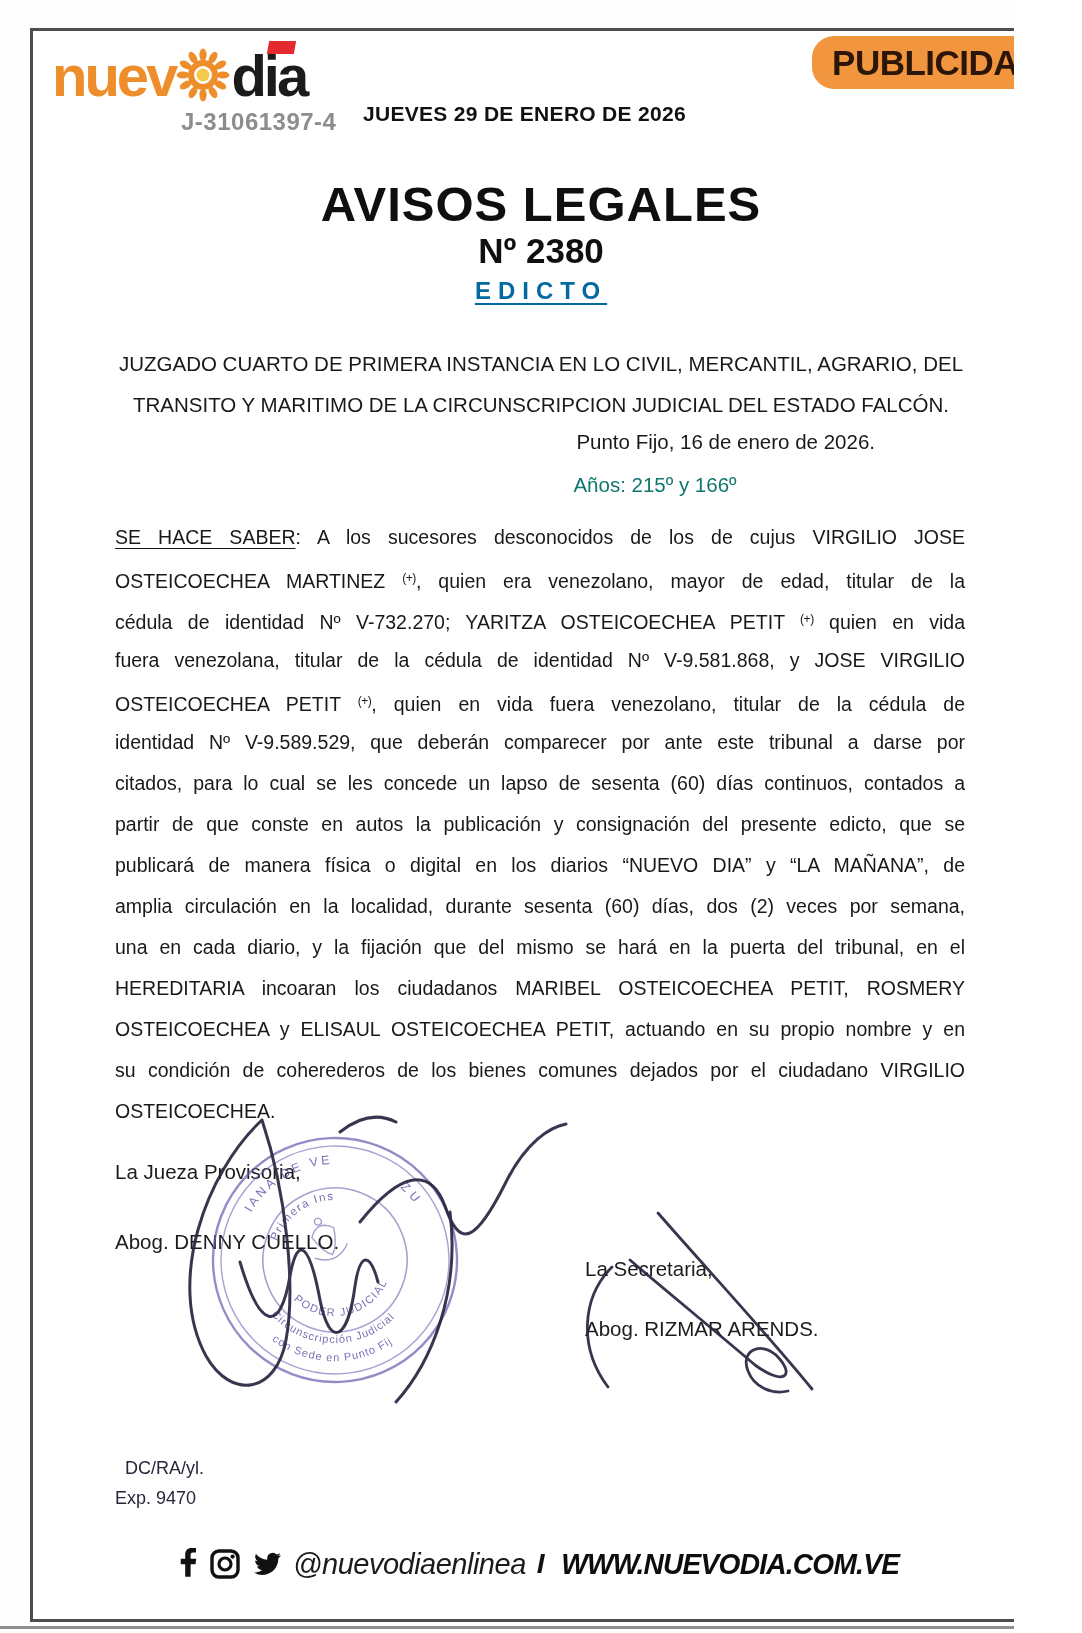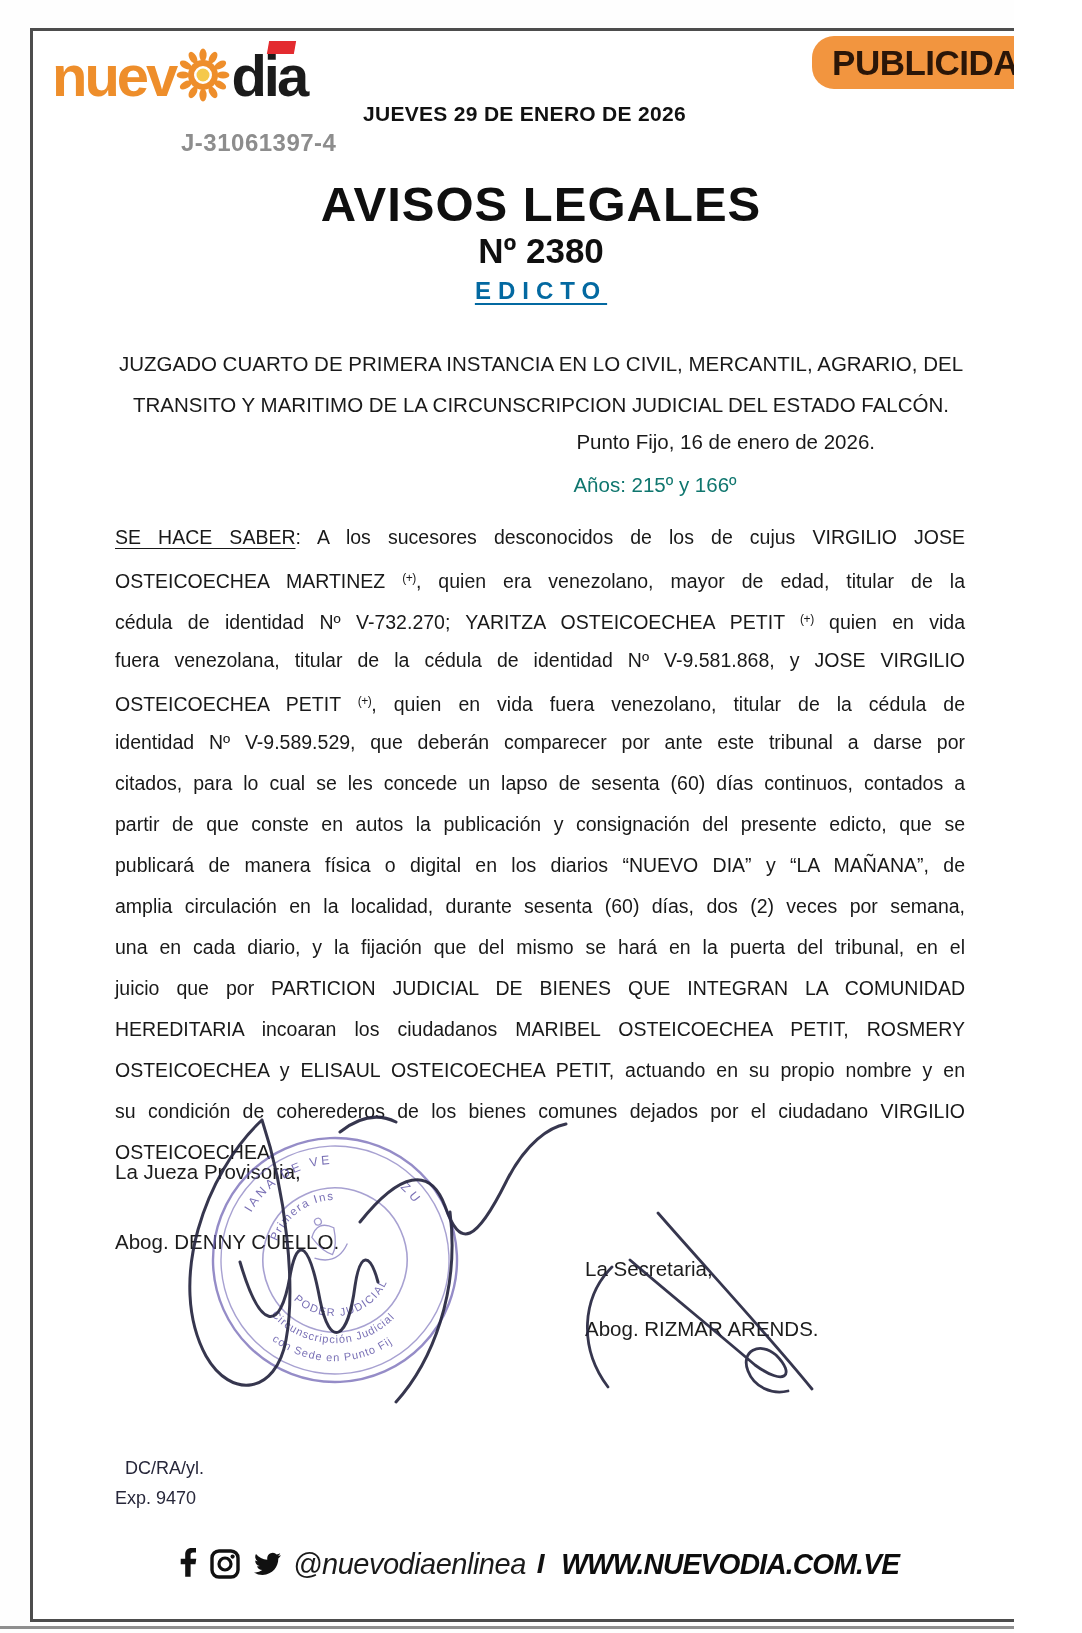--- a/index.html
+++ b/index.html
@@ -10,21 +10,21 @@
   
   .rule{position:absolute;background:#6f6f6f;}
   
   .logo{position:absolute;left:52px;top:36px;height:84px;white-space:nowrap;
         font-weight:bold;font-size:58px;letter-spacing:-3px;line-height:80px;}
   .logo .p1{color:#ee8e2b;}
   .logo .p2{color:#1b1b1b;position:relative;display:inline-block;}
   .logo .accent{position:absolute;top:5px;left:37px;width:27px;height:13px;background:#e32b2f;
                 transform:skewX(-10deg);}
   .logo .sun{display:inline-block;vertical-align:-6px;margin:0 1px;}
-  .jnumber{position:absolute;left:181px;top:108px;font-size:24px;font-weight:bold;color:#8d8d8d;letter-spacing:0.5px;margin-top:21px;}
+  .jnumber{position:absolute;left:181px;top:108px;font-size:24px;font-weight:bold;color:#8d8d8d;letter-spacing:0.5px;}
   .dateline{position:absolute;left:363px;top:102px;font-size:21px;font-weight:bold;color:#111;letter-spacing:0.3px;}
   .pub-badge{position:absolute;left:812px;top:36px;width:251px;height:53px;background:#f2953f;
              display:flex;align-items:center;justify-content:center;color:#2b1608;
              font-size:35px;font-weight:bold;letter-spacing:-0.5px;border-radius:22px;}
   
   .centered{position:absolute;left:25px;width:1032px;text-align:center;white-space:nowrap;}
   .t-title{top:176px;font-size:49px;font-weight:bold;color:#0f0f0f;letter-spacing:1px;}
   .t-number{top:231px;font-size:35px;font-weight:bold;color:#0f0f0f;}
   .t-edicto{top:277px;font-size:24px;font-weight:bold;letter-spacing:7px;text-decoration:underline;
             text-underline-offset:4px;color:#0369a1;}
@@ -102,21 +102,20 @@
       <div class="bline"><span>OSTEICOECHEA MARTINEZ </span><span class="sup">(+)</span><span>, quien era venezolano, mayor de edad, titular de la</span></div>
       <div class="bline"><span>cédula de identidad Nº V-732.270; YARITZA OSTEICOECHEA PETIT </span><span class="sup">(+)</span><span> quien en vida</span></div>
       <div class="bline"><span>fuera venezolana, titular de la cédula de identidad Nº V-9.581.868, y JOSE VIRGILIO</span></div>
       <div class="bline"><span>OSTEICOECHEA PETIT </span><span class="sup">(+)</span><span>, quien en vida fuera venezolano, titular de la cédula de</span></div>
       <div class="bline"><span>identidad Nº V-9.589.529, que deberán comparecer por ante este tribunal a darse por</span></div>
       <div class="bline"><span>citados, para lo cual se les concede un lapso de sesenta (60) días continuos, contados a</span></div>
       <div class="bline"><span>partir de que conste en autos la publicación y consignación del presente edicto, que se</span></div>
       <div class="bline"><span>publicará de manera física o digital en los diarios “NUEVO DIA” y “LA MAÑANA”, de</span></div>
       <div class="bline"><span>amplia circulación en la localidad, durante sesenta (60) días, dos (2) veces por semana,</span></div>
       <div class="bline"><span>una en cada diario, y la fijación que del mismo se hará en la puerta del tribunal, en el</span></div>
-      <div class="bline"><span>juicio que por PARTICION JUDICIAL DE BIENES QUE INTEGRAN LA COMUNIDAD</span></div>
       <div class="bline"><span>HEREDITARIA incoaran los ciudadanos MARIBEL OSTEICOECHEA PETIT, ROSMERY</span></div>
       <div class="bline"><span>OSTEICOECHEA y ELISAUL OSTEICOECHEA PETIT, actuando en su propio nombre y en</span></div>
       <div class="bline"><span>su condición de coherederos de los bienes comunes dejados por el ciudadano VIRGILIO</span></div>
       <div class="bline last"><span>OSTEICOECHEA.</span></div>
     </div>
 
   <div class="sig-text" style="left:115px;top:1160px;">La Jueza Provisoria,</div>
   <div class="sig-text" style="left:115px;top:1230px;">Abog. DENNY CUELLO.</div>
   <div class="sig-text" style="left:585px;top:1257px;">La Secretaria,</div>
   <div class="sig-text" style="left:585px;top:1317px;">Abog. RIZMAR ARENDS.</div>

